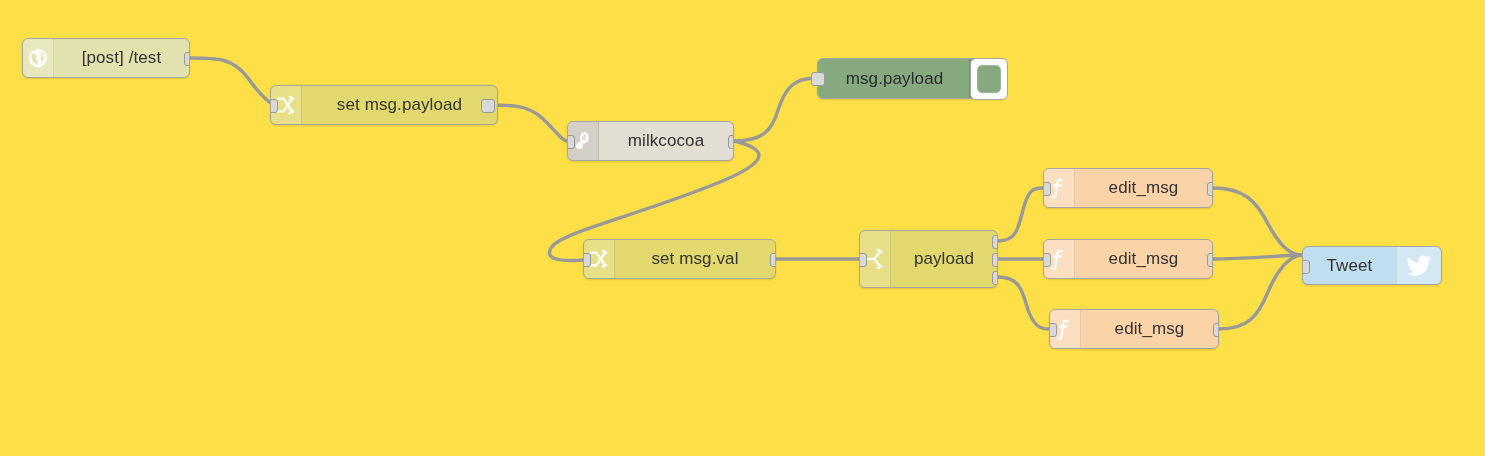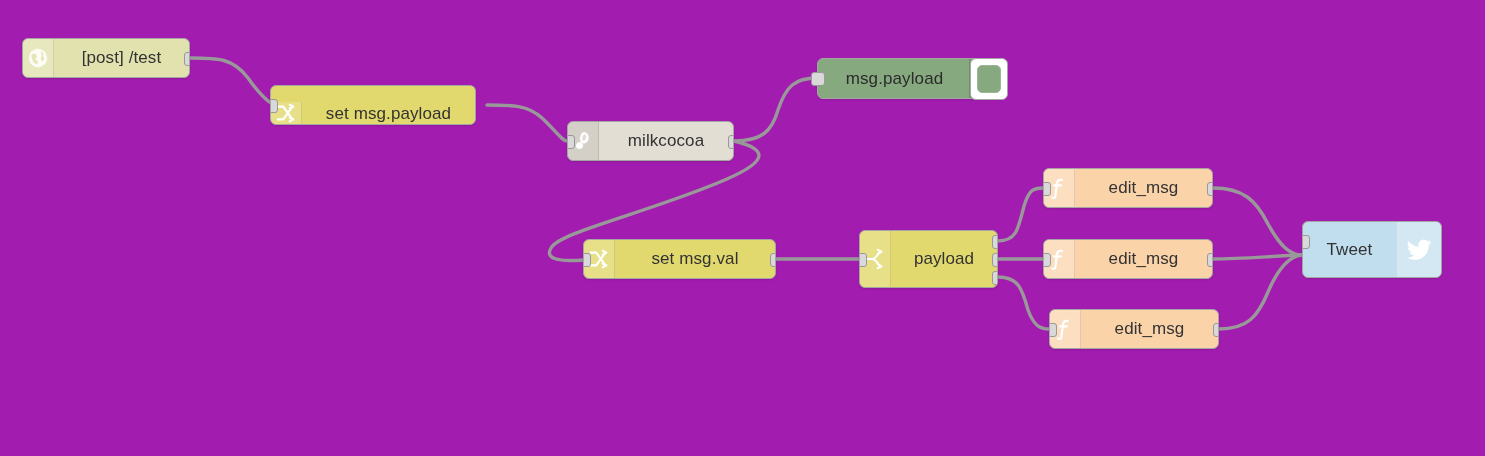--- a/index.html
+++ b/index.html
@@ -4,21 +4,21 @@
 <style>
   html, body {
     margin: 0;
     padding: 0;
     background: #ffffff;
   }
   #canvas {
     position: relative;
     width: 1485px;
     height: 456px;
-    background: #a21caf;
+    background: #fde047;
     overflow: hidden;
     font-family: "Liberation Sans", sans-serif;
   }
   #wires {
     position: absolute;
     left: 0;
     top: 0;
     width: 1485px;
     height: 456px;
     pointer-events: none;
@@ -162,21 +162,21 @@
       <svg class="icon-svg" width="22" height="22" viewBox="0 0 24 24">
         <circle cx="12" cy="12" r="10" fill="#ffffff" opacity="0.85"></circle>
         <path d="M5 8 L9 7 L11 10 L9 13 L12 16 L11 19 L7 17 L5 12 Z" fill="#e2e2ae" opacity="0.9"></path>
         <path d="M15 5 L18 7 L17 10 L19 12 L17 16 L15 13 L16 9 Z" fill="#e2e2ae" opacity="0.9"></path>
       </svg>
     </div>
     <div class="node-label">[post] /test</div>
     <div class="port" style="left:161px;top:13px;"></div>
   </div>
 
-  <div class="node n-change" style="left:270px;top:85px;width:206px;height:40px;align-items:flex-end;">
+  <div class="node n-change" style="left:270px;top:85px;width:228px;height:40px;">
     <div class="node-icon">
       <svg class="icon-svg" width="22" height="22" viewBox="0 0 24 24" fill="none" stroke="#ffffff" stroke-width="2.3" stroke-linecap="round" stroke-linejoin="round">
         <path d="M3 5 L9 5 L19 19"></path>
         <path d="M3 19 L9 19 L19 5"></path>
         <path d="M16 3 L20 5 L16 7"></path>
         <path d="M16 17 L20 19 L16 21"></path>
       </svg>
     </div>
     <div class="node-label">set msg.payload</div>
     <div class="port" style="left:-7px;top:13px;"></div>
@@ -273,21 +273,21 @@
       <svg class="icon-svg" width="22" height="22" viewBox="0 0 24 24" fill="none" stroke="#ffffff" stroke-width="2.4" stroke-linecap="round">
         <path d="M15 3.2 C11.5 2.4 10 4.4 9.6 8 L8.2 20 C7.8 23 6 23.4 4.6 22.4"></path>
         <path d="M6.6 9.2 L14 9.2"></path>
       </svg>
     </div>
     <div class="node-label">edit_msg</div>
     <div class="port" style="left:-7px;top:13px;"></div>
     <div class="port" style="left:163px;top:13px;"></div>
   </div>
 
-  <div class="node n-twitter" style="left:1302px;top:221px;width:140px;height:57px;">
+  <div class="node n-twitter" style="left:1302px;top:246px;width:140px;height:39px;">
     <div class="node-label" style="color:#333;">Tweet</div>
     <div class="tw-strip">
       <svg class="icon-svg" width="26" height="26" viewBox="0 0 24 24">
         <path fill="#ffffff" d="M23 4.5c-.8.4-1.7.6-2.6.8 1-.6 1.7-1.5 2-2.6-.9.5-1.9.9-3 1.1A4.6 4.6 0 0 0 11.6 8c0 .4 0 .7.1 1A13 13 0 0 1 2.2 3.6a4.6 4.6 0 0 0 1.4 6.1c-.7 0-1.4-.2-2-.5v.1c0 2.2 1.6 4 3.7 4.5-.4.1-.8.2-1.2.2-.3 0-.6 0-.9-.1a4.6 4.6 0 0 0 4.3 3.2A9.2 9.2 0 0 1 1 19.1a13 13 0 0 0 7 2c8.4 0 13-7 13-13v-.6c.9-.6 1.6-1.4 2.2-2.3z"></path>
       </svg>
     </div>
     <div class="port" style="left:-7px;top:13px;"></div>
   </div>
 
 </div>

